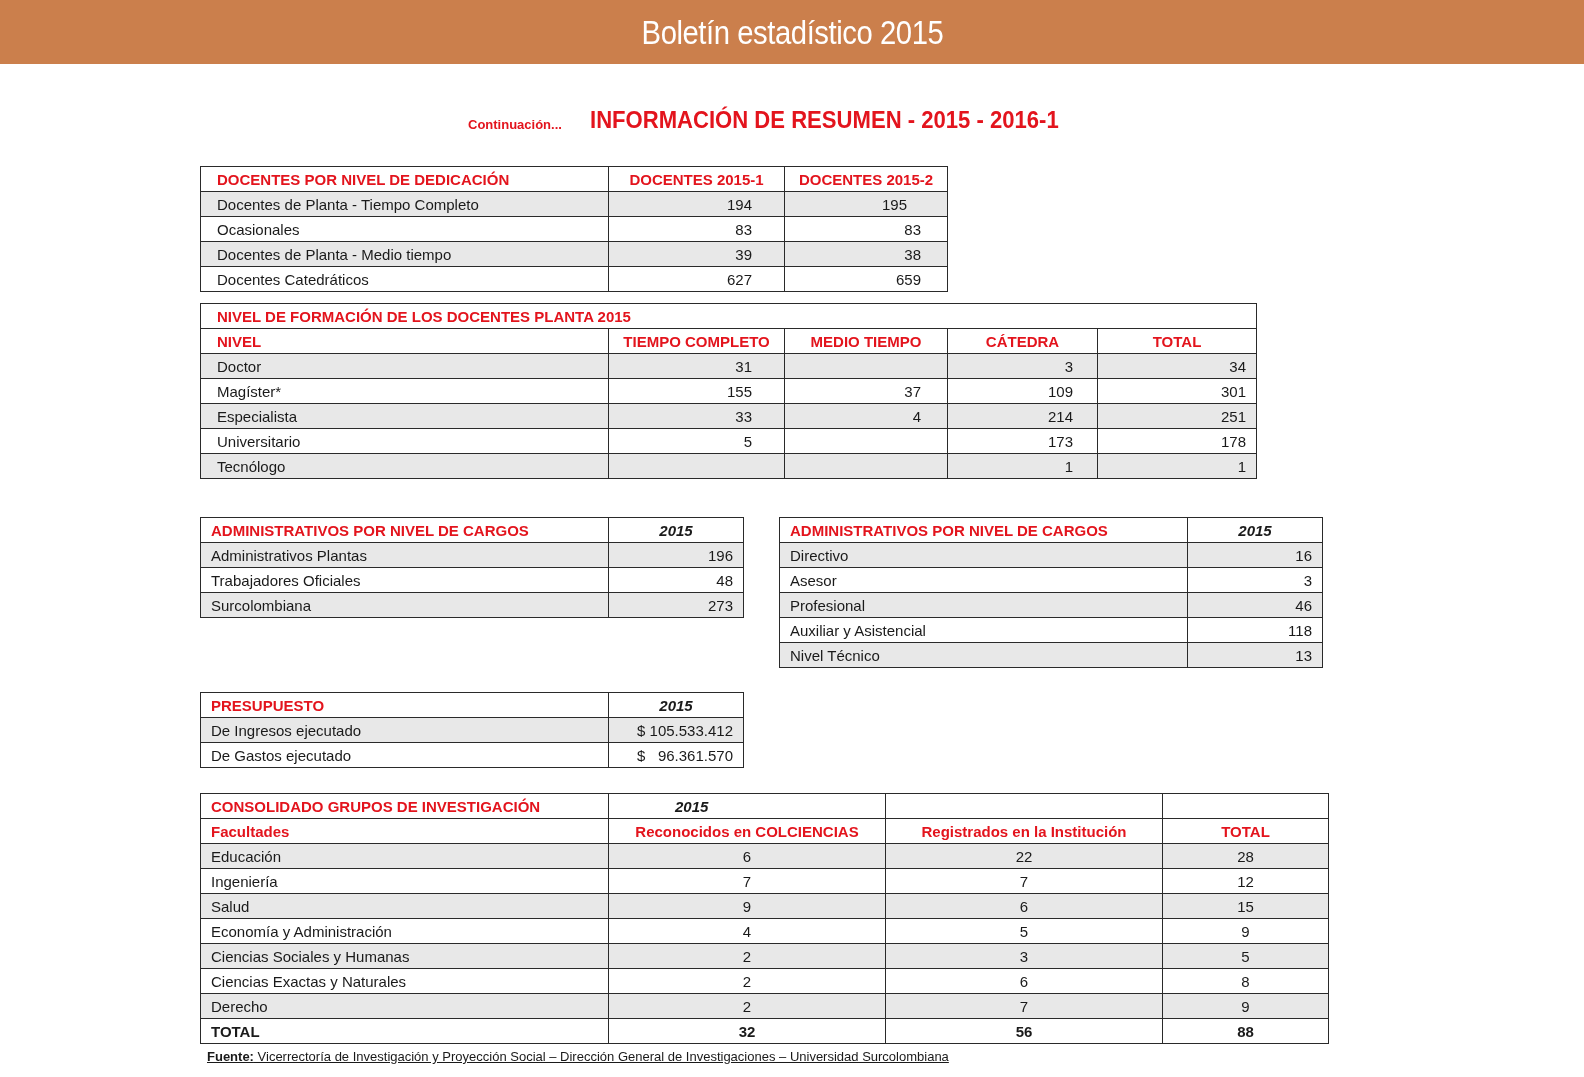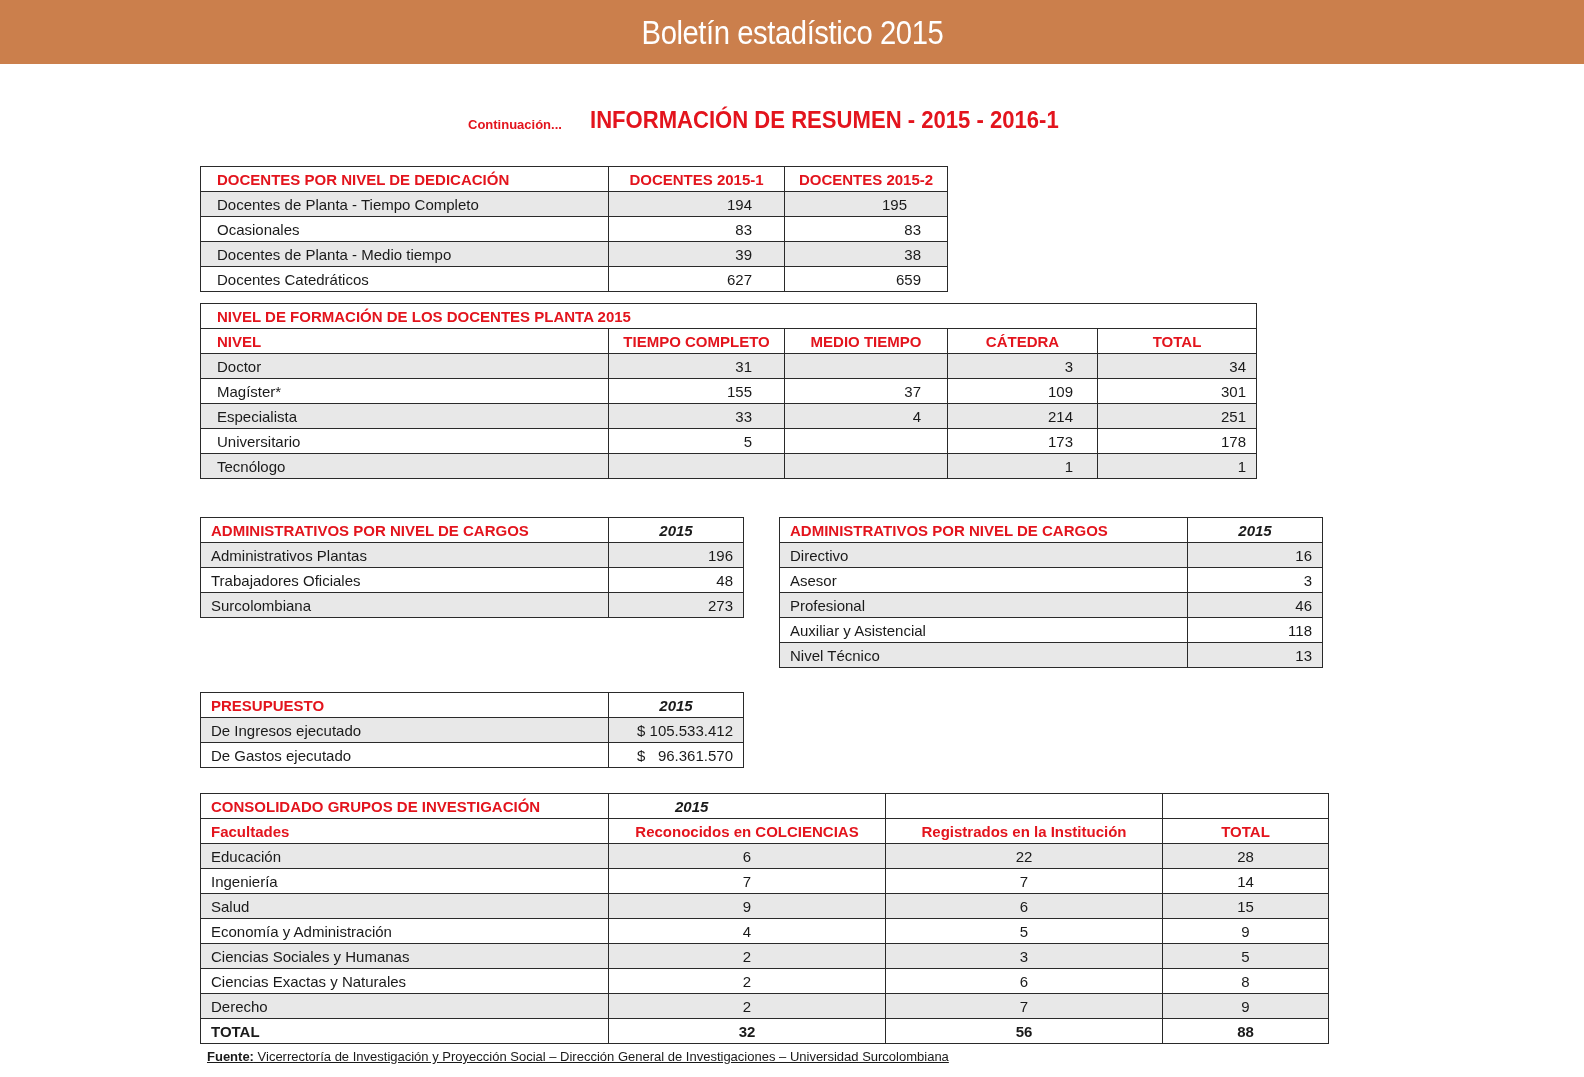--- a/index.html
+++ b/index.html
@@ -230,21 +230,21 @@
   <tr class="shade">
     <td>Educación</td>
     <td class="ctr">6</td>
     <td class="ctr">22</td>
     <td class="ctr">28</td>
   </tr>
   <tr>
     <td>Ingeniería</td>
     <td class="ctr">7</td>
     <td class="ctr">7</td>
-    <td class="ctr">14</td>
+    <td class="ctr">12</td>
   </tr>
   <tr class="shade">
     <td>Salud</td>
     <td class="ctr">9</td>
     <td class="ctr">6</td>
     <td class="ctr">15</td>
   </tr>
   <tr>
     <td>Economía y Administración</td>
     <td class="ctr">4</td>

